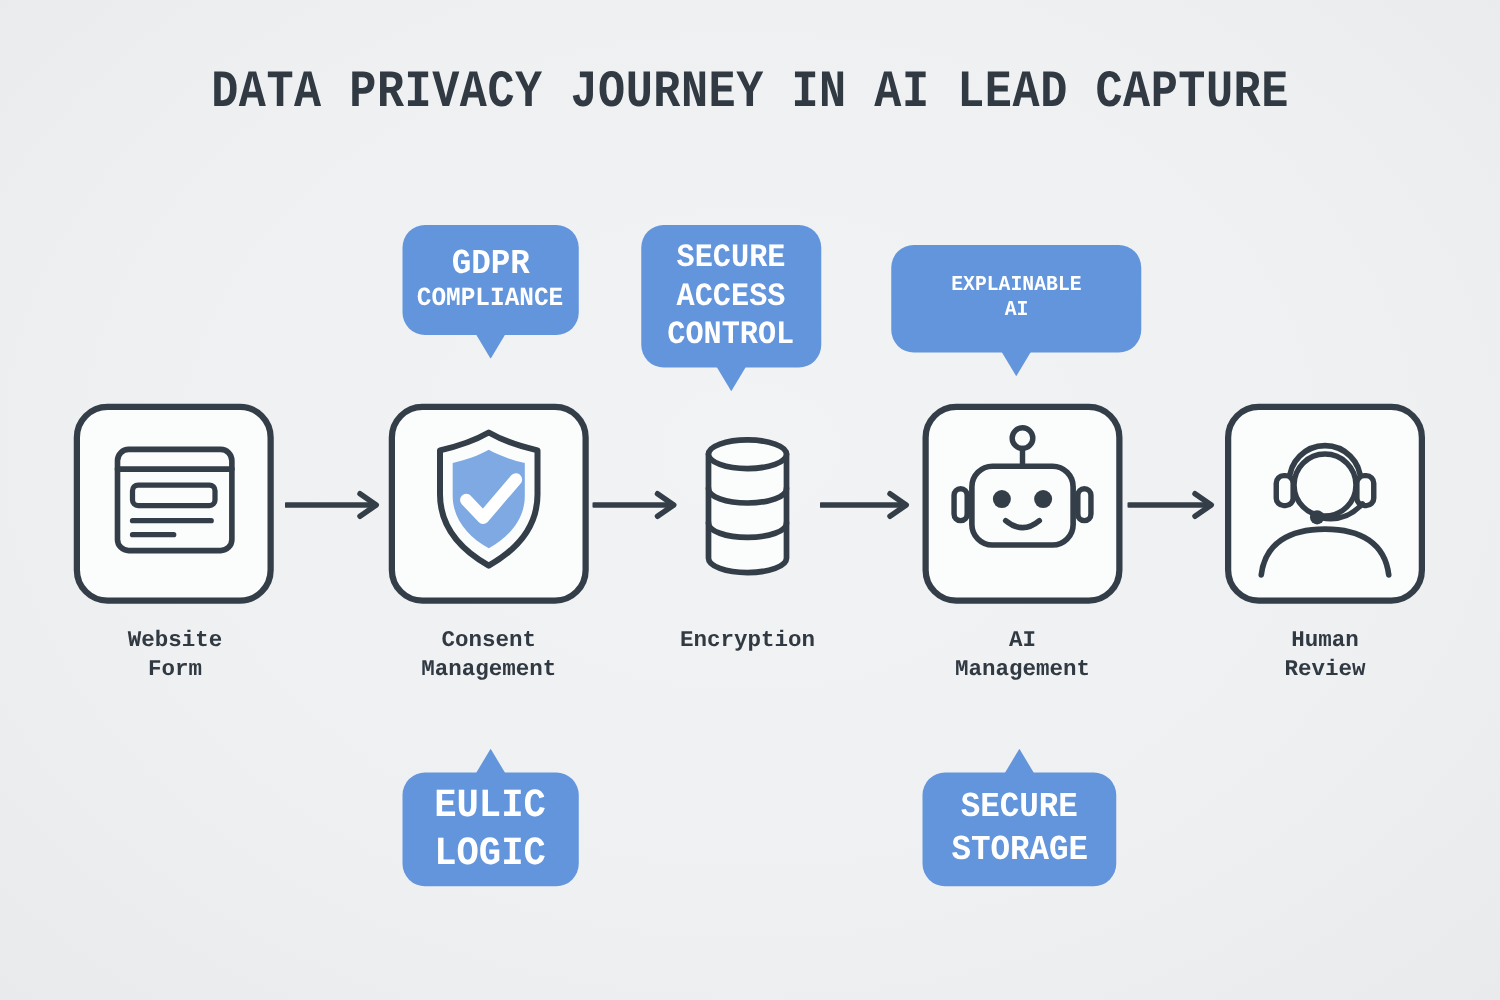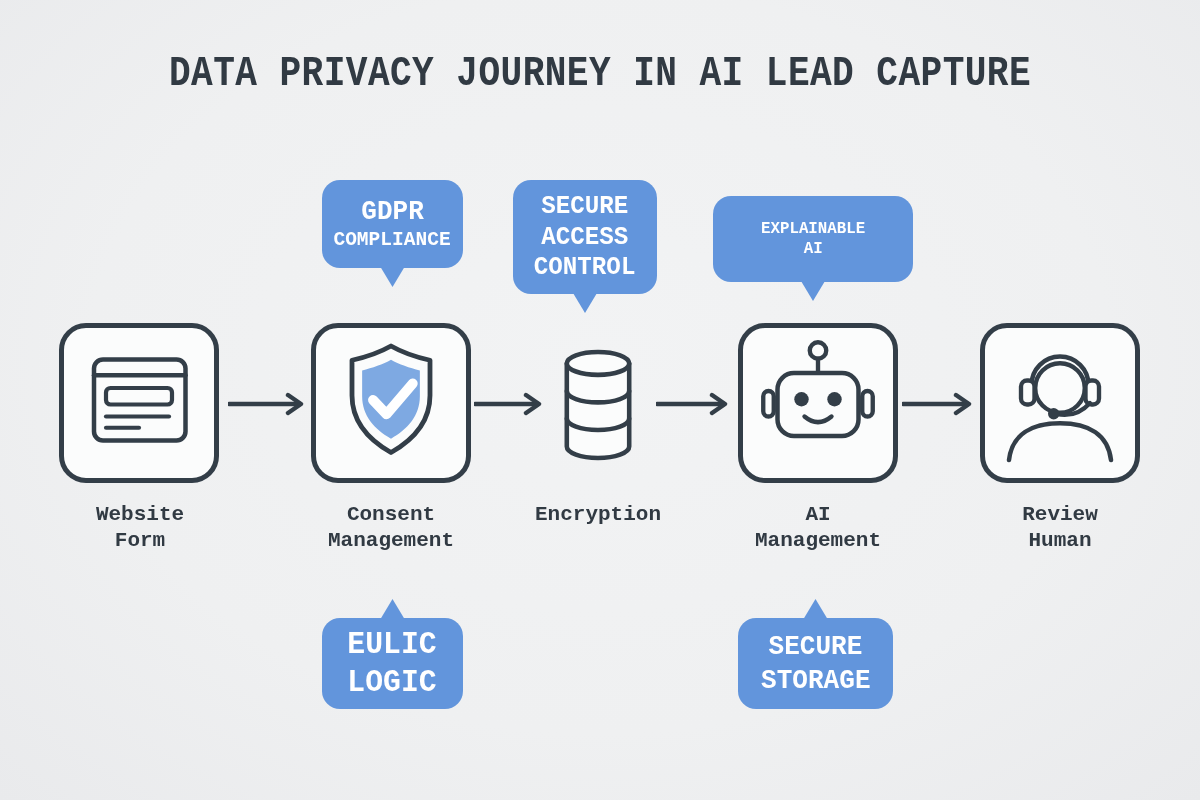--- a/index.html
+++ b/index.html
@@ -61,21 +61,21 @@
   .arrow{position:absolute;top:389px;height:30px;}
   .arrow svg{width:100%;height:100%;display:block}
   .arrow *{stroke:var(--outline-dark);fill:none;stroke-linecap:round;stroke-linejoin:round;}
   .a1{left:228px;width:76px}
   .a2{left:474px;width:68px}
   .a3{left:656px;width:72px}
   .a4{left:902px;width:70px}
   
   .step-label{
     position:absolute;top:502px;width:240px;text-align:center;
-    font-size:21px;font-weight:600;color:var(--text-dark);line-height:1.25;
+    font-size:18px;font-weight:600;color:var(--text-dark);line-height:1.25;
   }
   .sl1{left:20px}.sl2{left:271px}.sl3{left:478px}.sl4{left:698px}.sl5{left:940px}
 </style>
 </head>
 <body>
 
 <div class="canvas">
 
   <div class="title">DATA PRIVACY JOURNEY IN AI LEAD CAPTURE</div>
 
@@ -196,17 +196,17 @@
   </div>
   <div class="step-label sl2">
     <div>Consent</div>
     <div>Management</div>
   </div>
   <div class="step-label sl4">
     <div>AI</div>
     <div>Management</div>
   </div>
   <div class="step-label sl5">
+    <div>Human</div>
     <div>Review</div>
-    <div>Human</div>
   </div>
 
 </div>
 
 </body></html>

